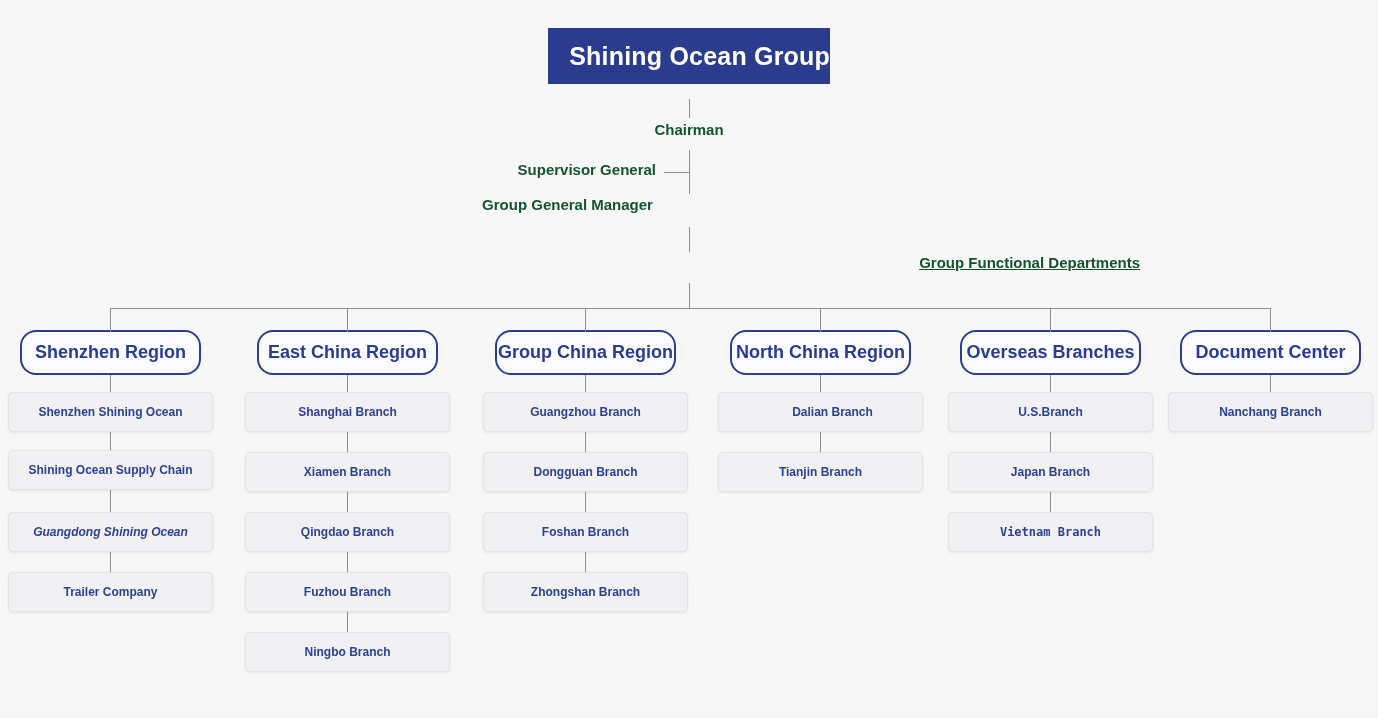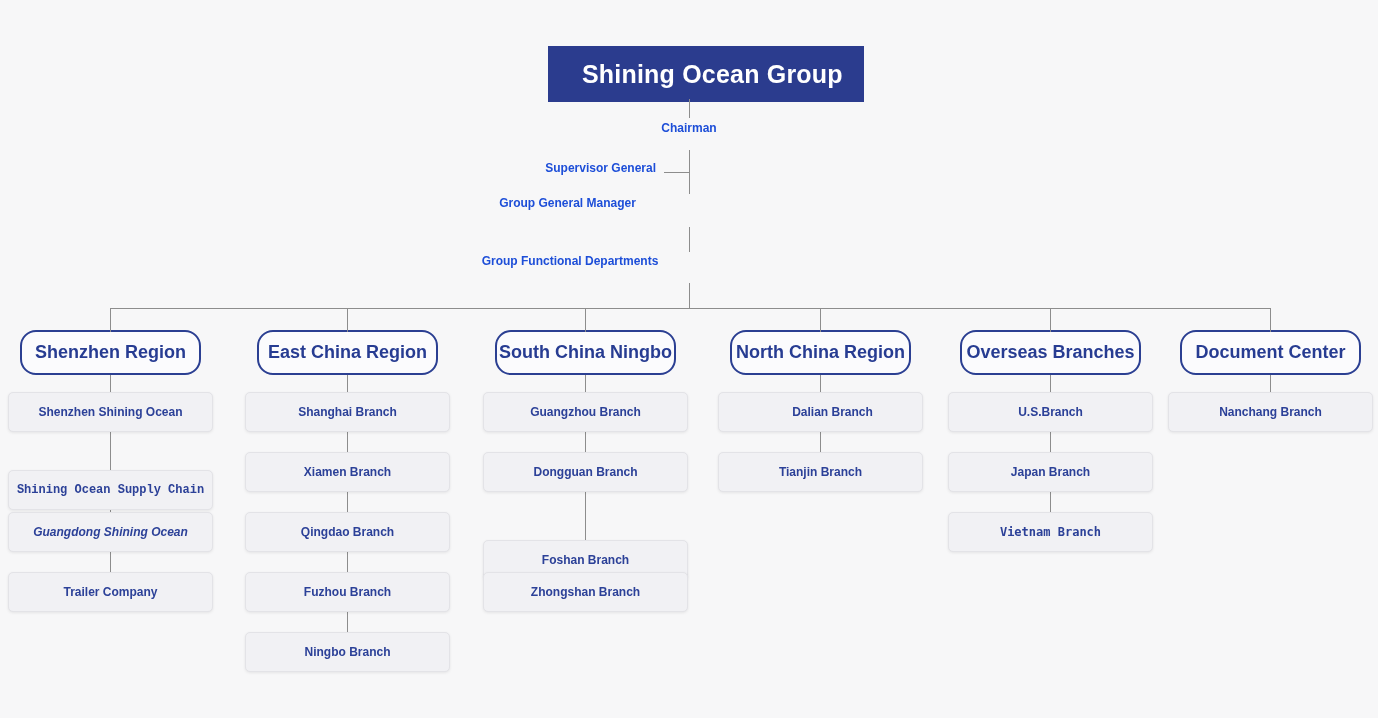--- a/index.html
+++ b/index.html
@@ -15,30 +15,30 @@
   .v{width:1px;}
   .v1{left:689px;top:99px;height:19px;}
   .v2{left:689px;top:150px;height:44px;}
   .v3{left:689px;top:227px;height:25px;}
   .v4{left:689px;top:283px;height:25px;}
   .tick{left:664px;top:172px;width:25px;height:1px;}
   .hspan{left:110px;top:308px;width:1161px;height:1px;}
 
   
   .root-box{
-    position:absolute;left:548px;top:46px;width:282px;height:56px;
-    background:#2b3c8e;display:flex;align-items:center;justify-content:flex-start;padding-left:34px;
+    position:absolute;left:548px;top:28px;width:282px;height:56px;
+    background:#2b3c8e;display:flex;align-items:center;justify-content:flex-end;
   }
   .root-box span{color:#ffffff;font-size:25px;font-weight:bold;letter-spacing:.2px;}
 
-  .lvl{position:absolute;color:#1d4ed8;font-weight:600;font-size:12px;white-space:nowrap;}
+  .lvl{position:absolute;color:#14532d;font-weight:600;font-size:15px;white-space:nowrap;}
   .chairman{left:0;top:121px;width:1378px;text-align:center;}
   .supervisor{left:0;top:161px;width:656px;text-align:right;}
   .ggm{left:0;top:196px;width:1135px;text-align:center;}
-  .gfd{left:0;top:254px;width:1140px;text-align:center;}
+  .gfd{left:0;top:254px;width:1140px;text-align:right;text-decoration:underline;}
 
   
   .col{position:absolute;top:330px;width:205px;}
   .hdr{
     position:absolute;top:0;left:12px;width:181px;height:45px;box-sizing:border-box;
     background:#fbfbfd;border:2px solid #2b3f92;border-radius:16px;
     display:flex;align-items:center;justify-content:center;
     color:#273c92;font-size:18px;font-weight:600;white-space:nowrap;
   }
   .hdr::before{ 
@@ -74,39 +74,39 @@
   <div class="lvl chairman">Chairman</div>
   <div class="lvl supervisor">Supervisor General</div>
   <div class="lvl ggm">Group General Manager</div>
   <div class="lvl gfd">Group Functional Departments</div>
 
   <div id="columns">
       <div class="col" style="left: 8px;">
       <div class="hdr">Shenzhen Region</div>
       <div class="spine" style="height: 197px;"></div>
     <div class="child" style="top: 62px;">Shenzhen Shining Ocean</div>
-        <div class="child" style="top: 140px; font-family: Liberation Mono, monospace;">Shining Ocean Supply Chain</div>
+        <div class="child" style="top: 120px;">Shining Ocean Supply Chain</div>
         <div class="child" style="top: 182px; font-style: italic;">Guangdong Shining Ocean</div>
         <div class="child" style="top: 242px;">Trailer Company</div>
       </div>
       <div class="col" style="left: 245px;">
       <div class="hdr">East China Region</div>
       <div class="spine" style="height: 257px;"></div>
     <div class="child" style="top: 62px;">Shanghai Branch</div>
         <div class="child" style="top: 122px;">Xiamen Branch</div>
         <div class="child" style="top: 182px;">Qingdao Branch</div>
         <div class="child" style="top: 242px; text-align: right;">Fuzhou Branch</div>
         <div class="child" style="top: 302px;">Ningbo Branch</div>
       </div>
       <div class="col" style="left: 483px;">
-      <div class="hdr">South China Ningbo</div>
+      <div class="hdr">Group China Region</div>
       <div class="spine" style="height: 197px;"></div>
     <div class="child" style="top: 62px;">Guangzhou Branch</div>
         <div class="child" style="top: 122px;">Dongguan Branch</div>
-        <div class="child" style="top: 182px; margin-top: 28px;">Foshan Branch</div>
+        <div class="child" style="top: 182px;">Foshan Branch</div>
         <div class="child" style="top: 242px;">Zhongshan Branch</div>
       </div>
       <div class="col" style="left: 718px;">
       <div class="hdr">North China Region</div>
       <div class="spine" style="height: 77px;"></div>
     <div class="child" style="top: 62px; padding-left: 24px;">Dalian Branch</div>
         <div class="child" style="top: 122px;">Tianjin Branch</div>
       </div>
       <div class="col" style="left: 948px;">
       <div class="hdr">Overseas Branches</div>

